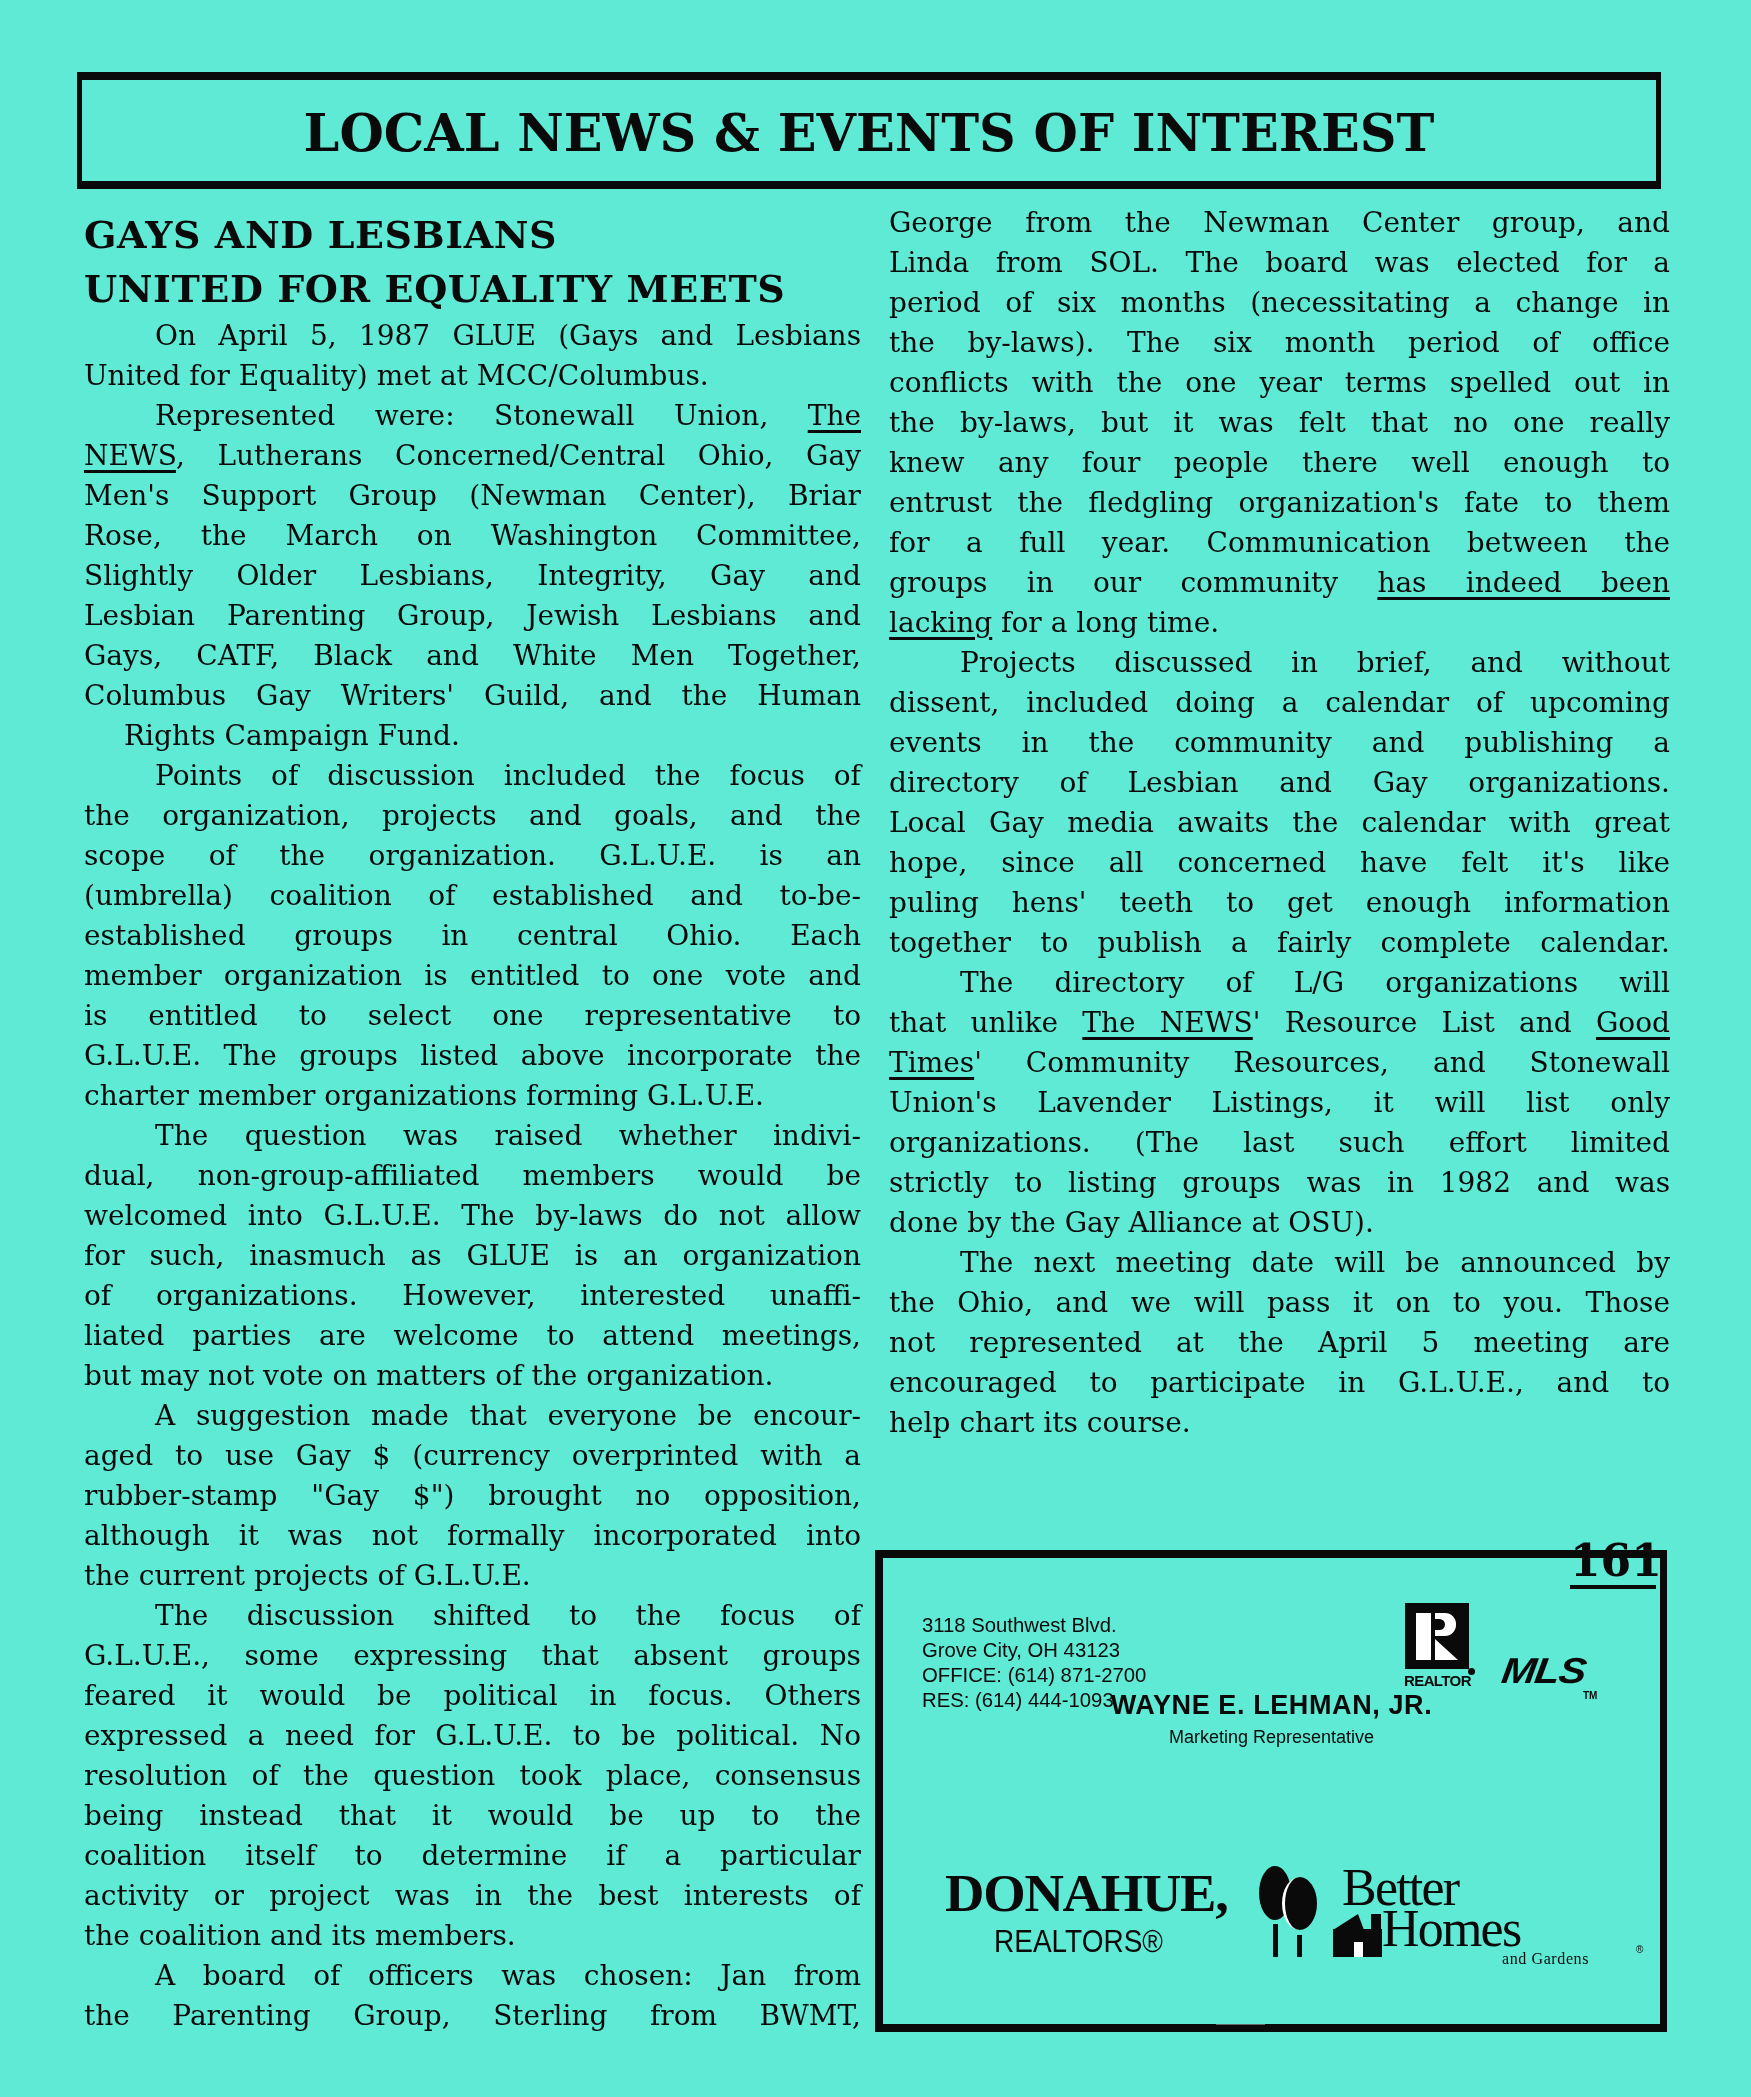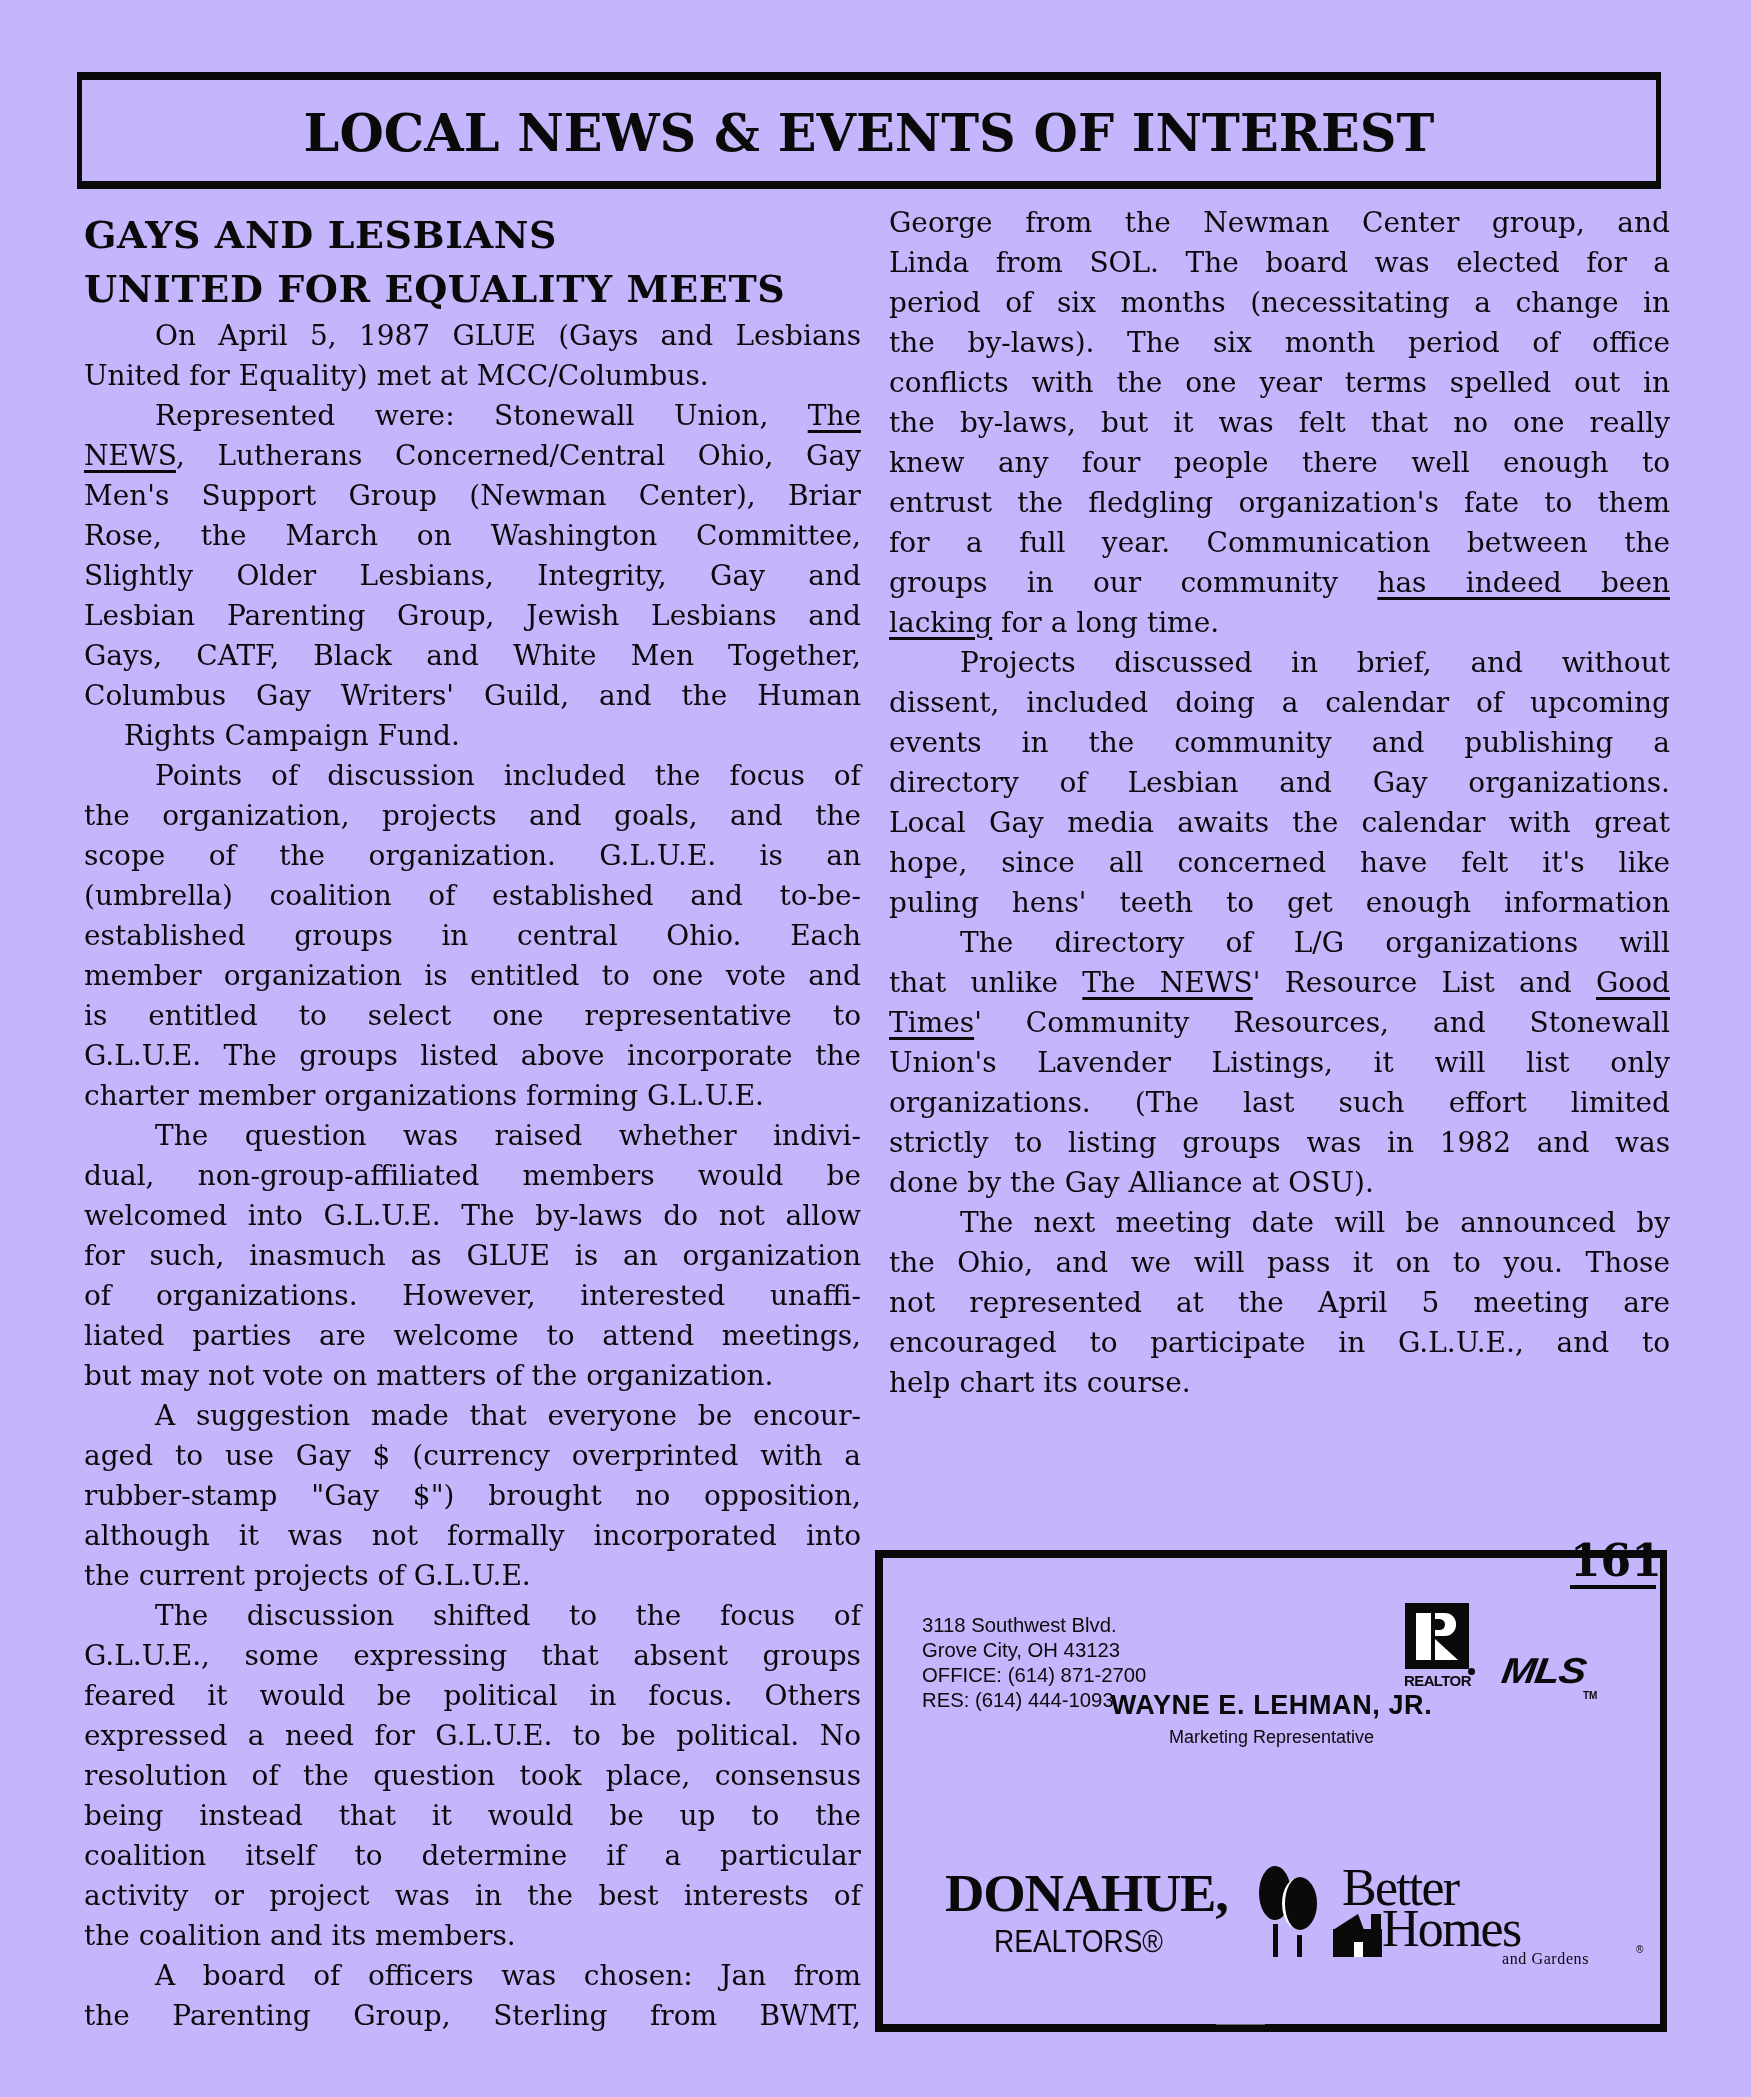--- a/index.html
+++ b/index.html
@@ -1,17 +1,17 @@
 <!DOCTYPE html>
 <html style="font-size:10px"><head>
 <meta charset="utf-8">
 <style>
   html, body { margin:0; padding:0; background:#ffffff; }
   body { width:1751px; height:2097px; position:relative; overflow:hidden; color:#0a0a0a; }
-  .page { position:absolute; left:0; top:0; width:1751px; height:2097px; background:#c4b5fd; }
+  .page { position:absolute; left:0; top:0; width:1751px; height:2097px; background:#5eead4; }
 
   
   .banner {
     position:absolute; left:77px; top:72px; width:1584px; height:117px;
     box-sizing:border-box; border-style:solid; border-color:#0a0a0a;
     border-width:8.6px 5.5px 8.6px 5.5px;
   }
   .banner-title {
     position:absolute; left:0; right:0; top:21px; text-align:center;
     font-family:"DejaVu Serif", serif; font-weight:bold; font-size:53px;
@@ -161,20 +161,21 @@
         <span class="line" style="width: 781px; display: block;">for a full year. Communication between the</span>
         <span class="line" style="width: 781px; display: block;">groups in our community <span class="u">has indeed been</span></span>
         <span class="line last" style="width: 781px; display: block;"><span class="u">lacking</span> for a long time.</span>
         <span class="line indent" style="width: 781px; display: block;">Projects discussed in brief, and without</span>
         <span class="line" style="width: 781px; display: block;">dissent, included doing a calendar of upcoming</span>
         <span class="line" style="width: 781px; display: block;">events in the community and publishing a</span>
         <span class="line" style="width: 781px; display: block;">directory of Lesbian and Gay organizations.</span>
         <span class="line" style="width: 781px; display: block;">Local Gay media awaits the calendar with great</span>
         <span class="line" style="width: 781px; display: block;">hope, since all concerned have felt it's like</span>
         <span class="line" style="width: 781px; display: block;">puling hens' teeth to get enough information</span>
+        <span class="line" style="width: 781px; display: block;">together to publish a fairly complete calendar.</span>
         <span class="line indent" style="width: 781px; display: block;">The directory of L/G organizations will</span>
         <span class="line" style="width: 781px; display: block;">that unlike <span class="u">The NEWS</span>' Resource List and <span class="u">Good</span></span>
         <span class="line" style="width: 781px; display: block;"><span class="u">Times</span>' Community Resources, and Stonewall</span>
         <span class="line" style="width: 781px; display: block;">Union's Lavender Listings, it will list only</span>
         <span class="line" style="width: 781px; display: block;">organizations. (The last such effort limited</span>
         <span class="line" style="width: 781px; display: block;">strictly to listing groups was in 1982 and was</span>
         <span class="line last" style="width: 781px; display: block;">done by the Gay Alliance at OSU).</span>
         <span class="line indent" style="width: 781px; display: block;">The next meeting date will be announced by</span>
         <span class="line" style="width: 781px; display: block;">the Ohio, and we will pass it on to you. Those</span>
         <span class="line" style="width: 781px; display: block;">not represented at the April 5 meeting are</span>

